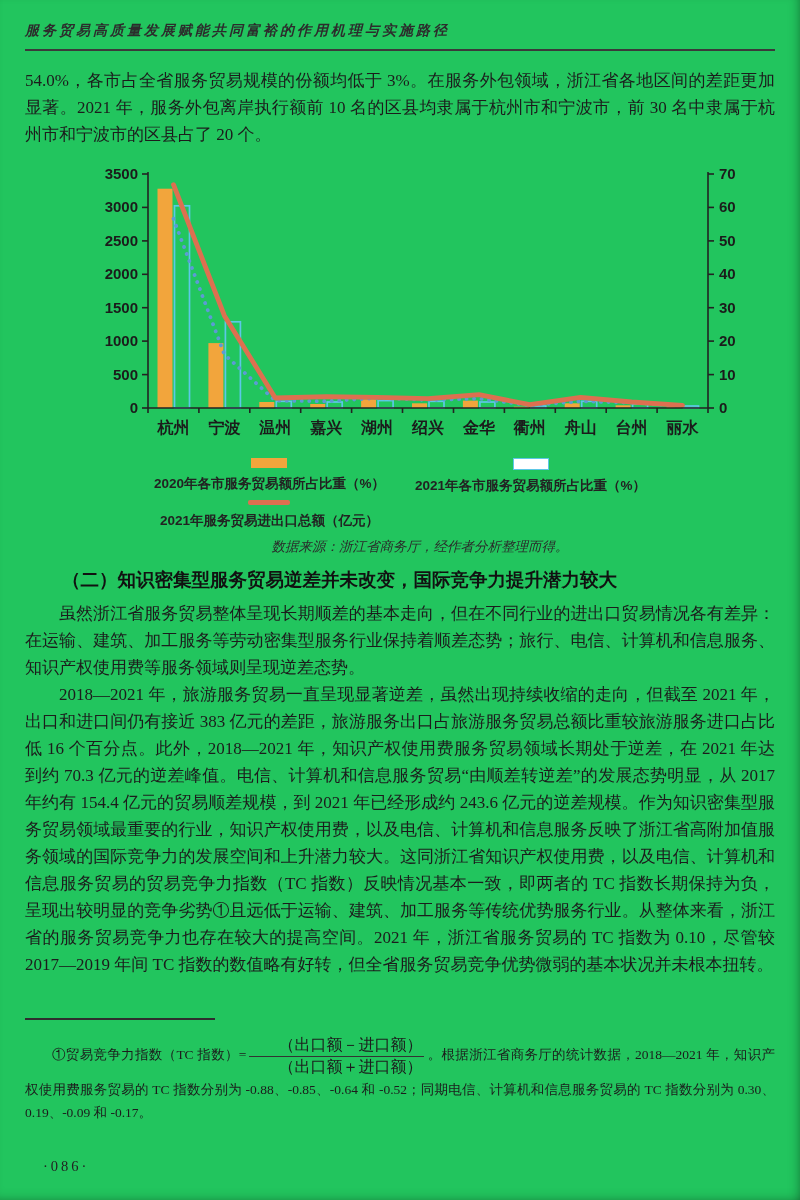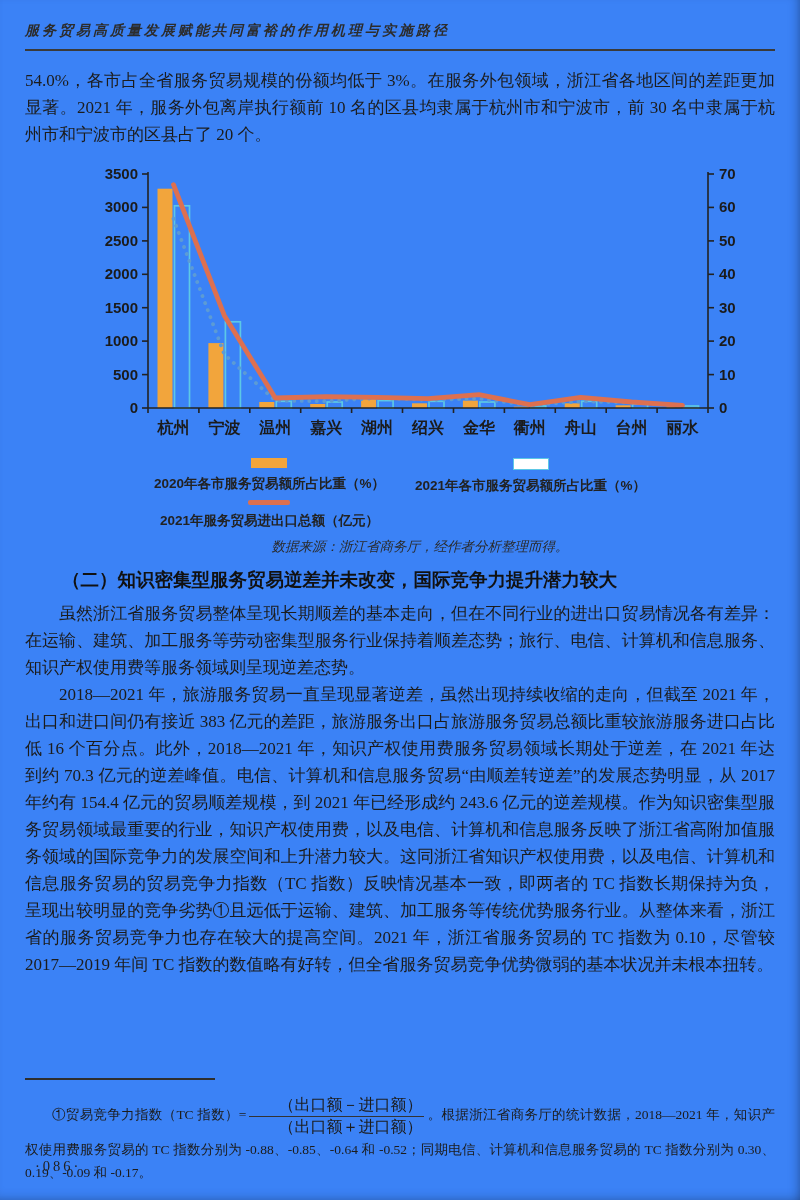--- a/index.html
+++ b/index.html
@@ -1,19 +1,19 @@
 <!DOCTYPE html>
 <html lang="zh"><head>
 <meta charset="utf-8">
 <style>
   * { margin:0; padding:0; box-sizing:border-box; }
   html,body { background:#e9e9e9; }
   .page {
     position:relative; width:800px; height:1200px; margin:0 auto;
-    background:#3b82f6; color:#1e1e1e; overflow:hidden;
+    background:#22c55e; color:#1e1e1e; overflow:hidden;
     font-family:"Liberation Serif", serif;
     padding:22px 25px 0 25px;
     box-shadow: inset -9px 0 12px -9px rgba(0,0,0,.38), inset 0 -9px 12px -9px rgba(0,0,0,.28);
   }
   .running-head {
     font-size:14px; font-weight:bold; letter-spacing:3px; color:#2c2c2c;
     padding-bottom:9px; border-bottom:2px solid #3a3a3a;
     font-style:italic;
   }
   .body-text {
@@ -39,30 +39,30 @@
   .caption {
     text-align:center; font-size:15px; font-weight:bold; margin-top:12px; color:#161616;
     font-family:"Liberation Sans", sans-serif;
   }
   .source { font-size:13.5px; font-style:italic; margin-top:8px; padding-left:40px; color:#2a2a2a;text-align:center; }
   .sub-heading {
     font-size:18.5px; font-weight:bold; margin-top:12px; text-indent:2em; color:#111;
     font-family:Liberation Mono, monospace; line-height:27px;
   }
   .p2 { margin-top:5px; }
-  .footnote { position:absolute; left:25px; top:1078px; width:750px; }
+  .footnote { position:absolute; left:25px; top:1018px; width:750px; }
   .footnote-rule { width:190px; border-top:2px solid #2e2e2e; margin-bottom:15px; }
   .footnote-text { font-size:13.5px; line-height:23px; text-align:justify; text-indent:2em; color:#1c1c1c; }
   .fraction {
     display:inline-flex; flex-direction:column; text-align:center;
     font-size:16px; line-height:1.3; vertical-align:middle; margin:0 3px;
   }
   .fraction .num { border-bottom:1.2px solid #333; padding:0 2px; }
   .fraction .den { padding:0 2px; }
-  .page-number { position:absolute; left:35px; top:1158px; font-size:14.5px; letter-spacing:3px; color:#222;text-align:right; }
+  .page-number { position:absolute; left:43px; top:1158px; font-size:14.5px; letter-spacing:3px; color:#222;text-align:right; }
 </style>
 </head>
 <body>
 
 <div class="page">
 
   <div class="running-head">服务贸易高质量发展赋能共同富裕的作用机理与实施路径</div>
 
   <p class="body-text p1">54.0%，各市占全省服务贸易规模的份额均低于 3%。在服务外包领域，浙江省各地区间的差距更加显著。2021 年，服务外包离岸执行额前 10 名的区县均隶属于杭州市和宁波市，前 30 名中隶属于杭州市和宁波市的区县占了 20 个。</p>
 

